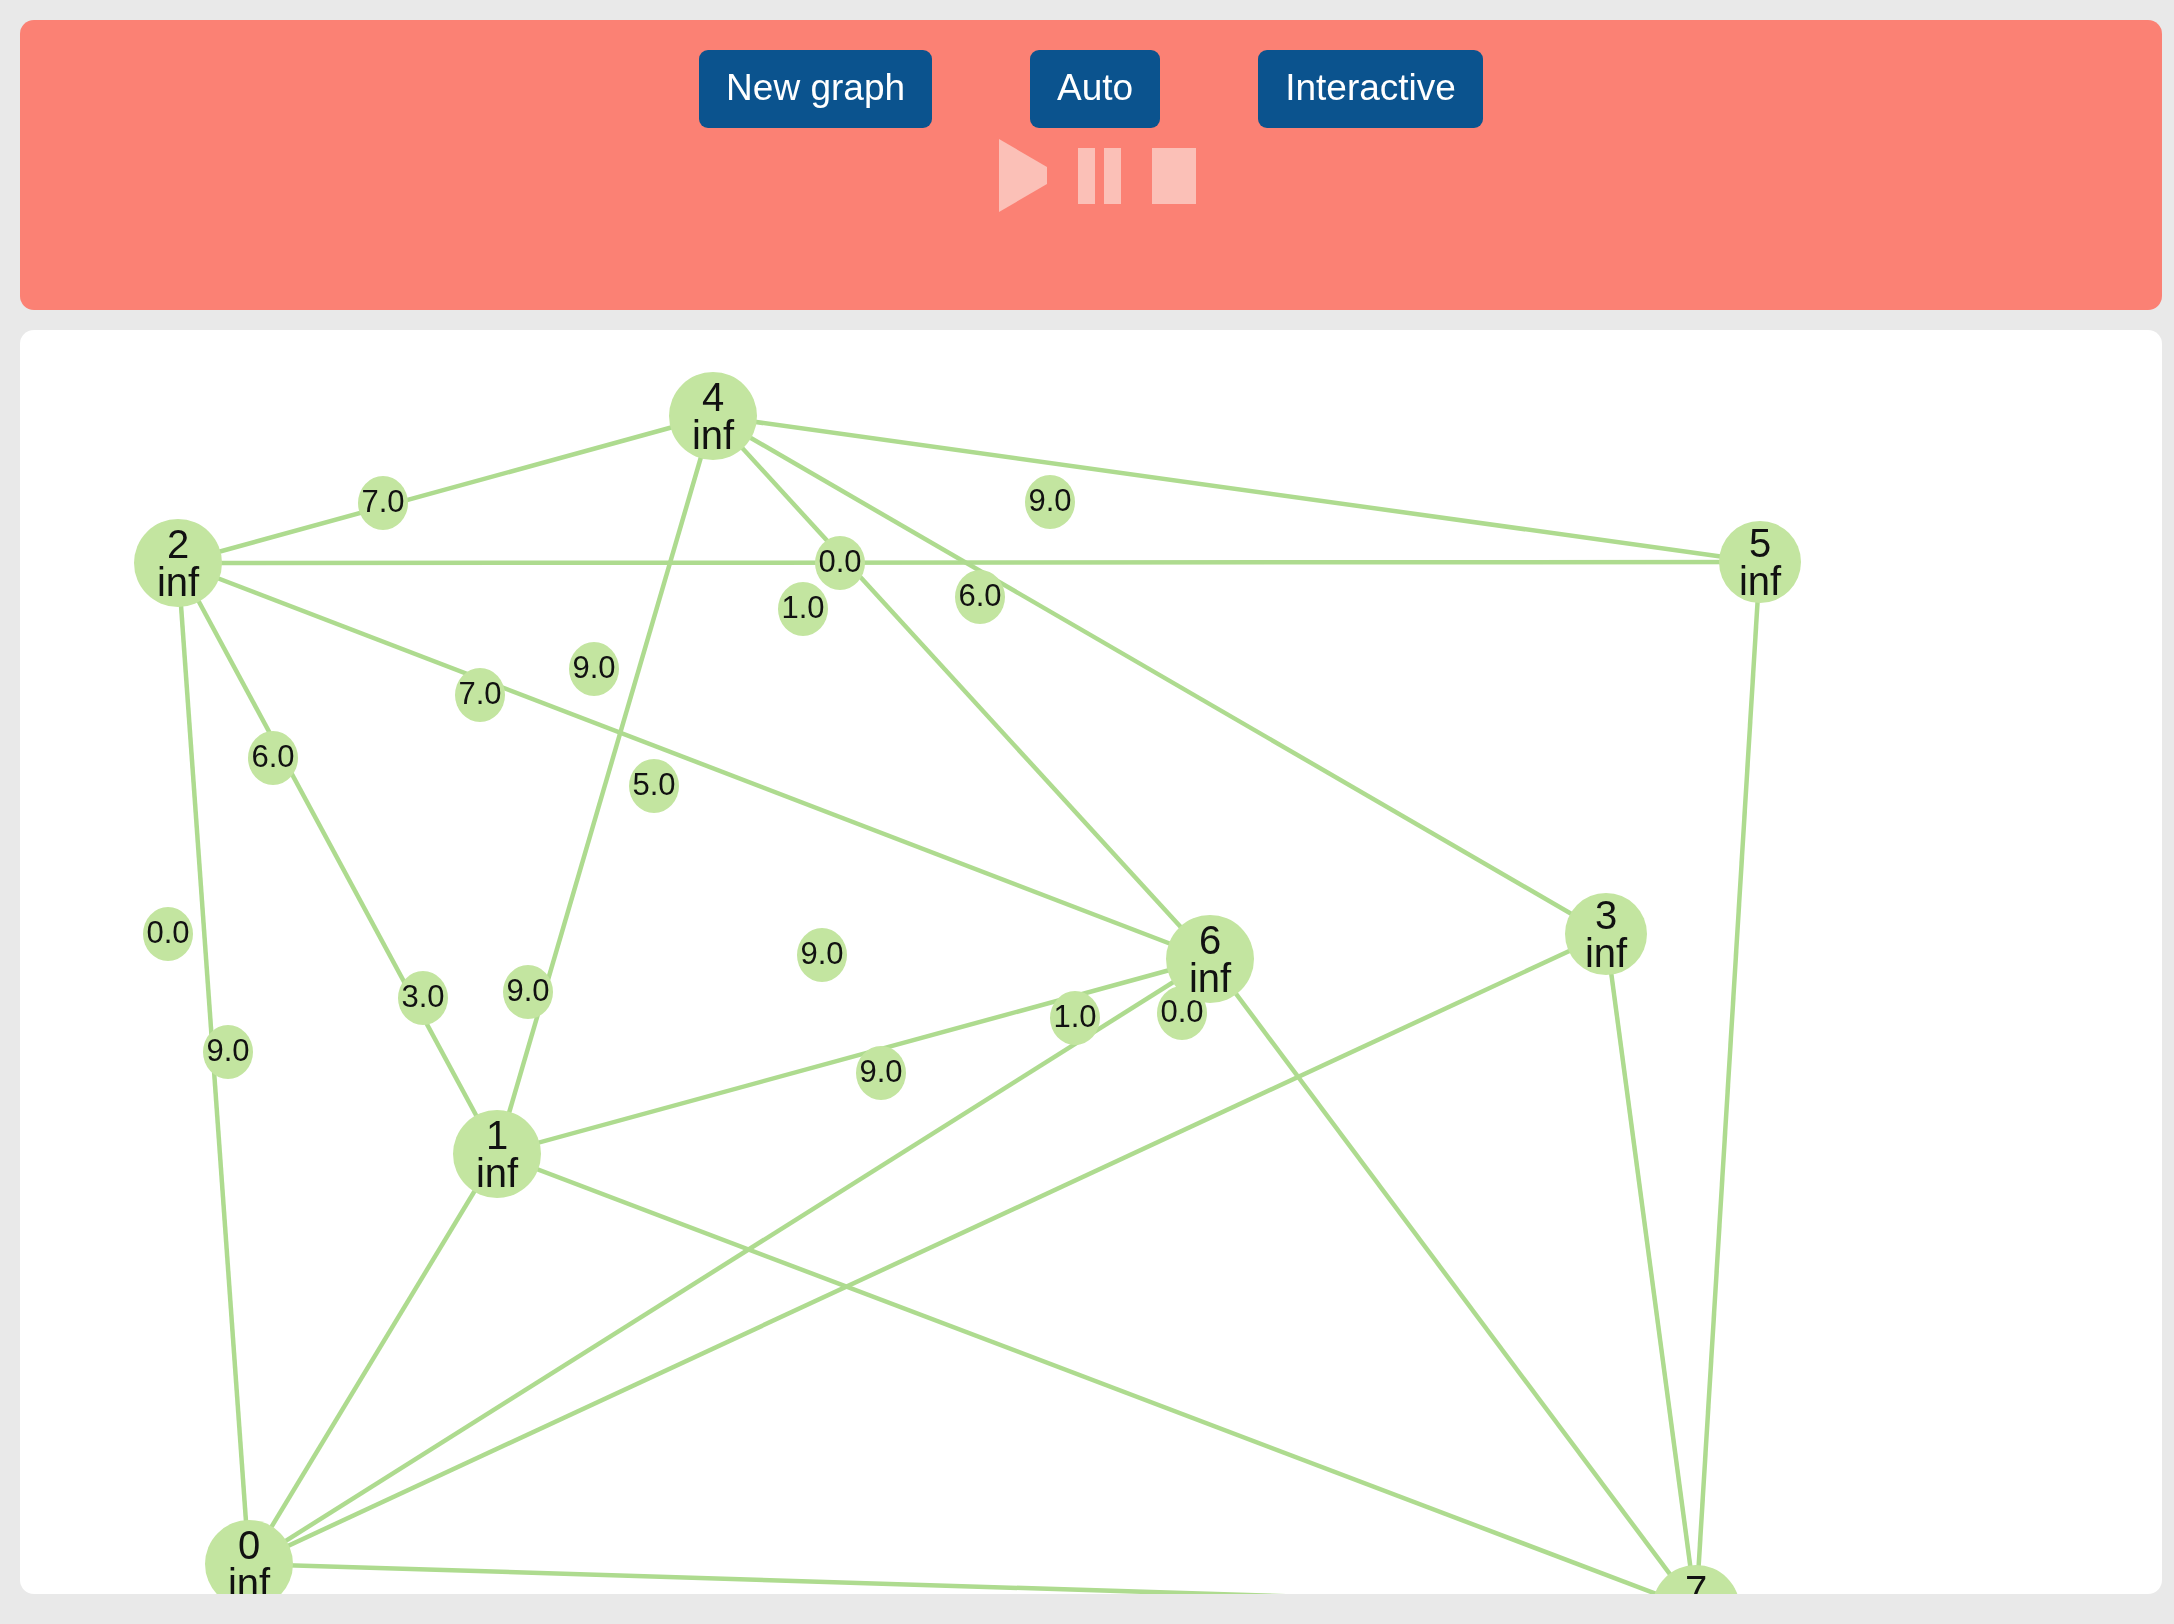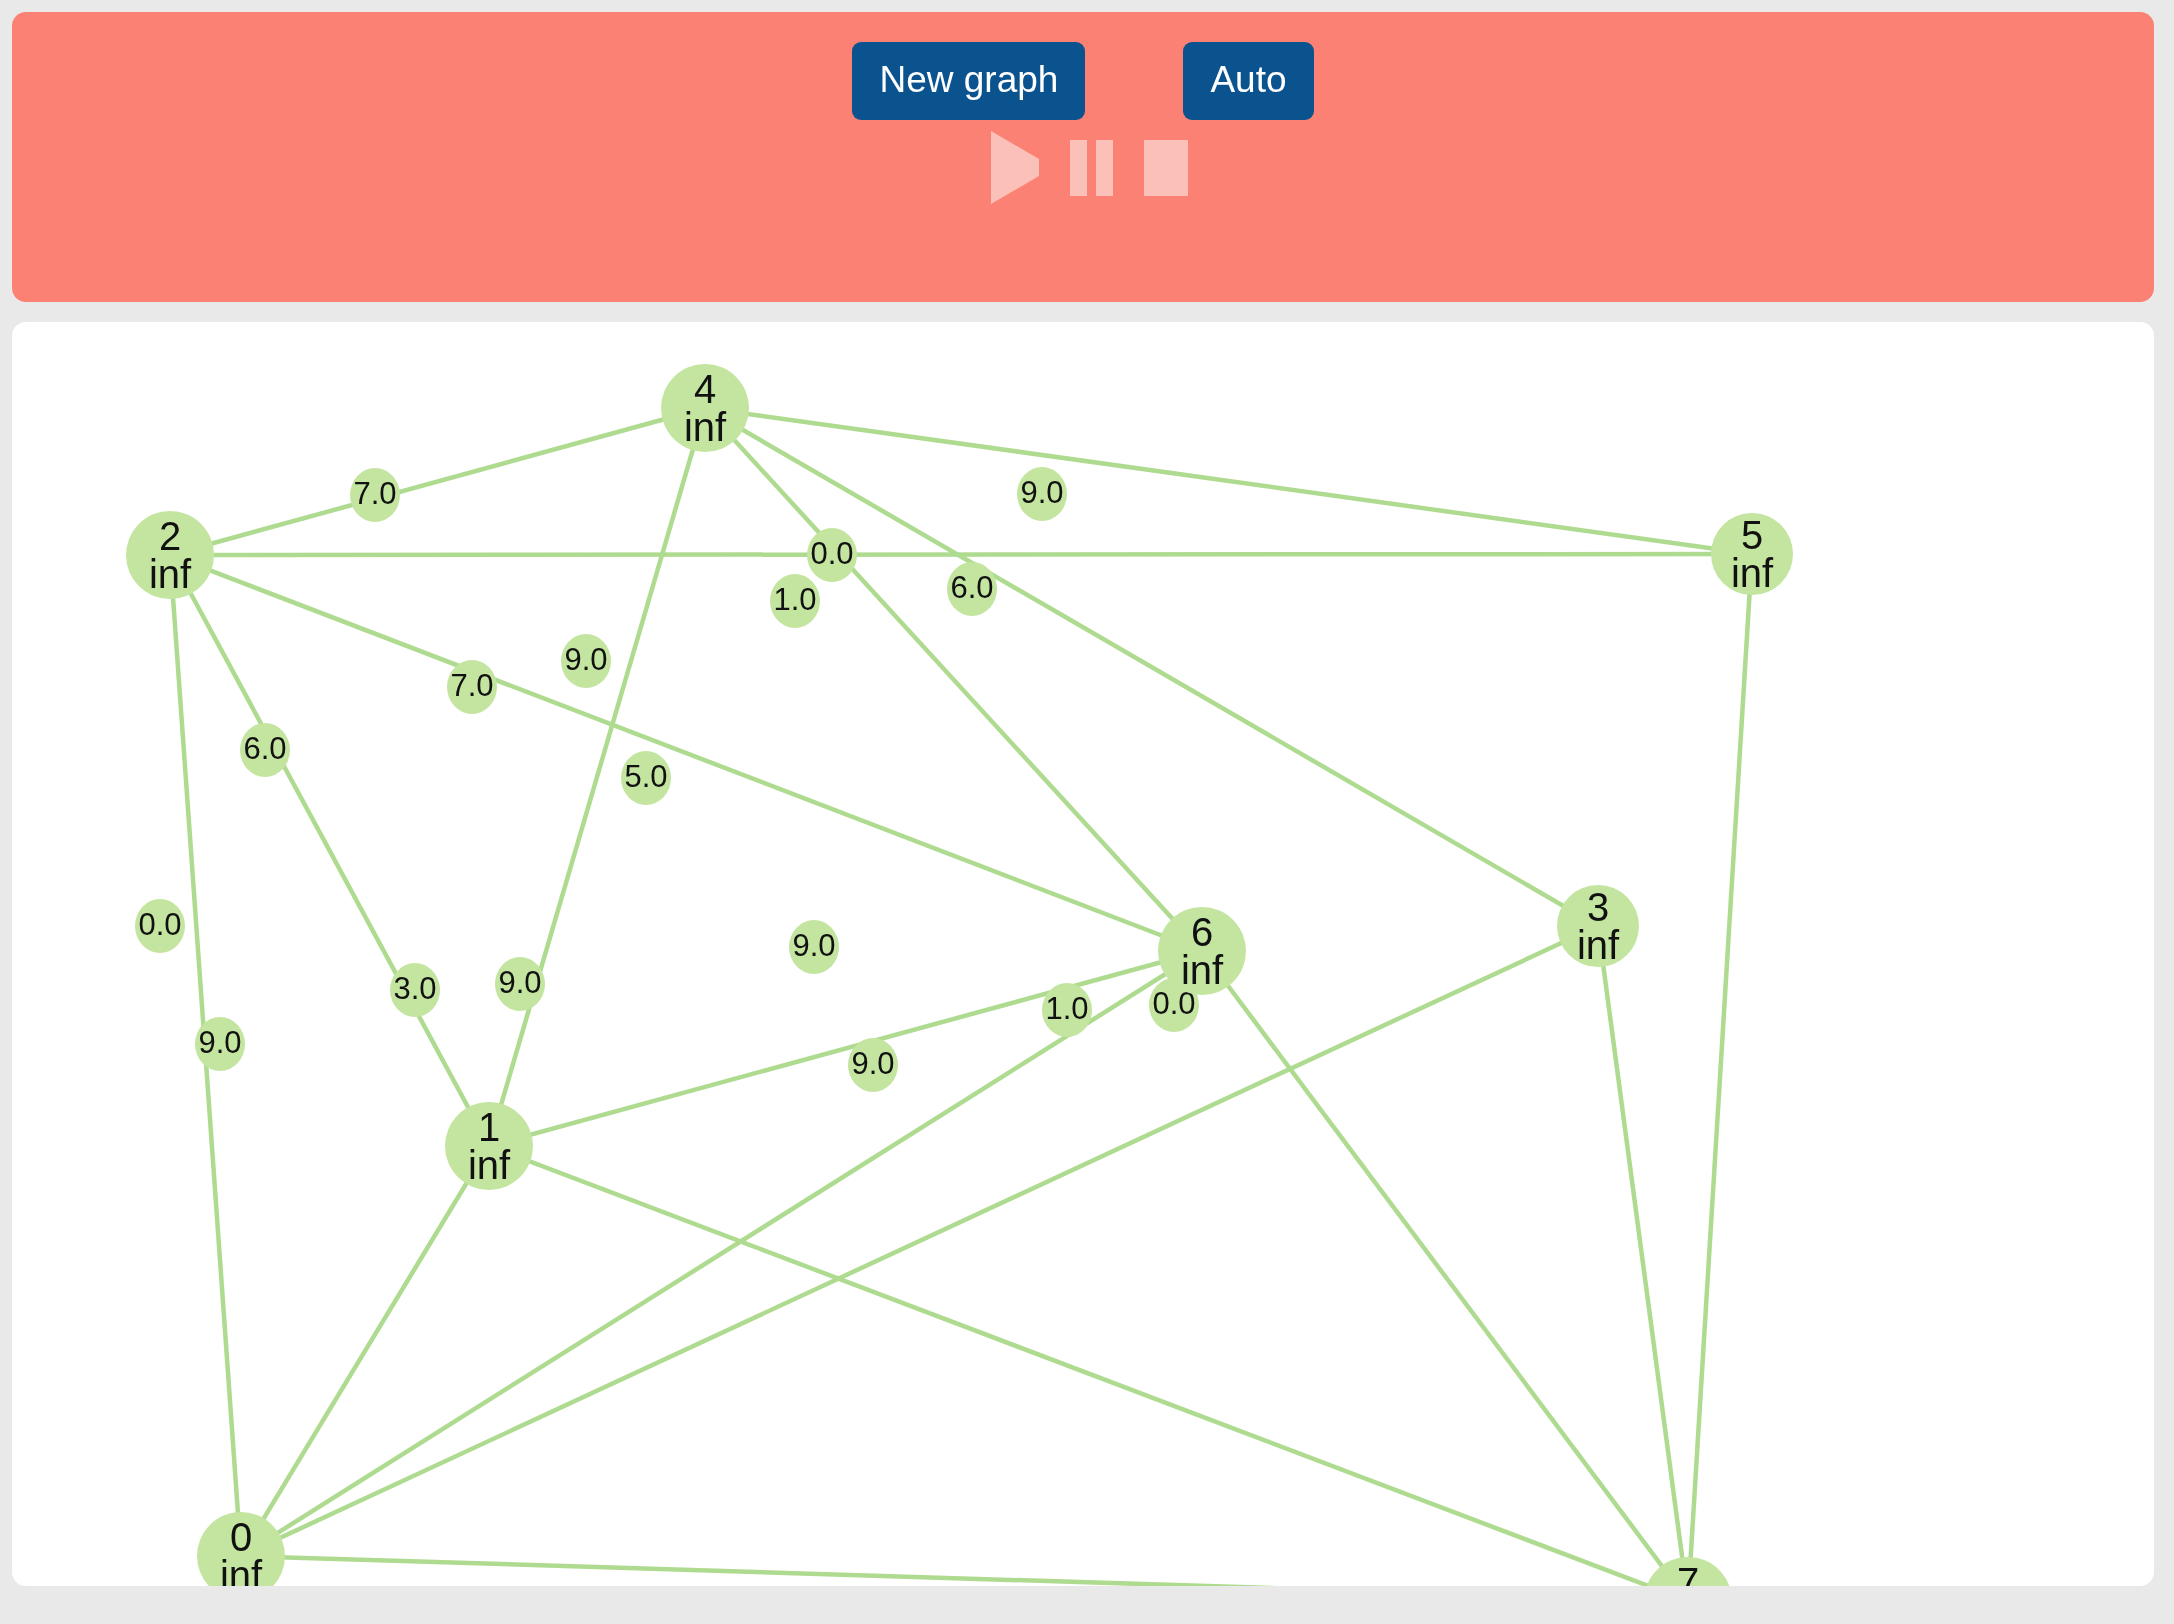--- a/index.html
+++ b/index.html
@@ -2,21 +2,21 @@
 <html><head>
 <meta charset="utf-8">
 <style>
   html,body{margin:0;padding:0;}
   body{
     width:2174px;height:1624px;
     background:#e9e9e9;
     font-family:"Liberation Sans", sans-serif;
     overflow:hidden;
   }
-  #root{position:relative;width:2174px;height:1624px;box-sizing:border-box;padding:12px;}
+  #root{position:relative;width:2174px;height:1624px;box-sizing:border-box;padding:20px;}
 
   
   .control-panel{
     position:relative;
     width:2142px;height:290px;
     background:#fb8174;
     border-radius:14px;
     box-sizing:border-box;
   }
   .btn-row{
@@ -78,20 +78,21 @@
 </head>
 <body>
 
 <div id="root">
 
   <div class="control-panel">
 
     <div class="btn-row">
       <button class="ctl-btn">New graph</button>
       <button class="ctl-btn">Auto</button>
+      <button class="ctl-btn">Interactive</button>
     </div>
 
     <div class="transport">
       <span class="t-icon">
         <span class="play-tri"></span>
       </span>
       <span class="t-icon pause-ic">
         <span></span>
           <span></span>
       </span>

